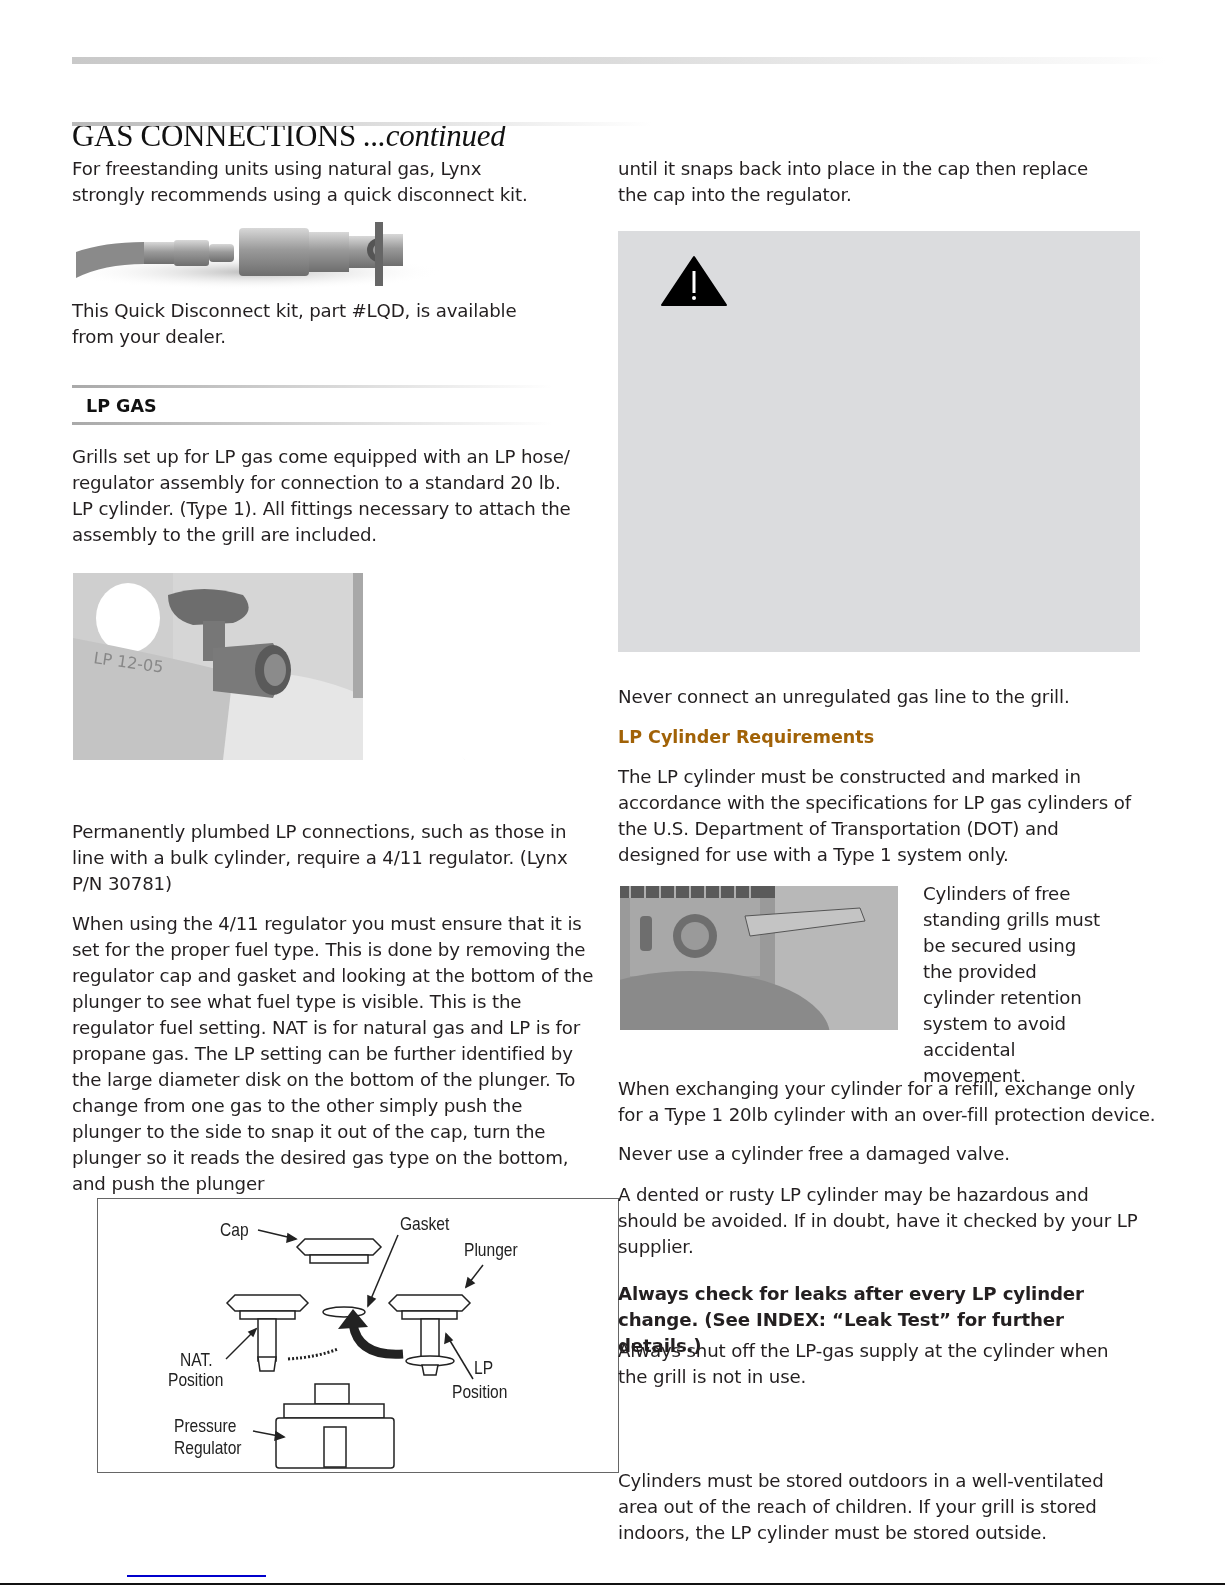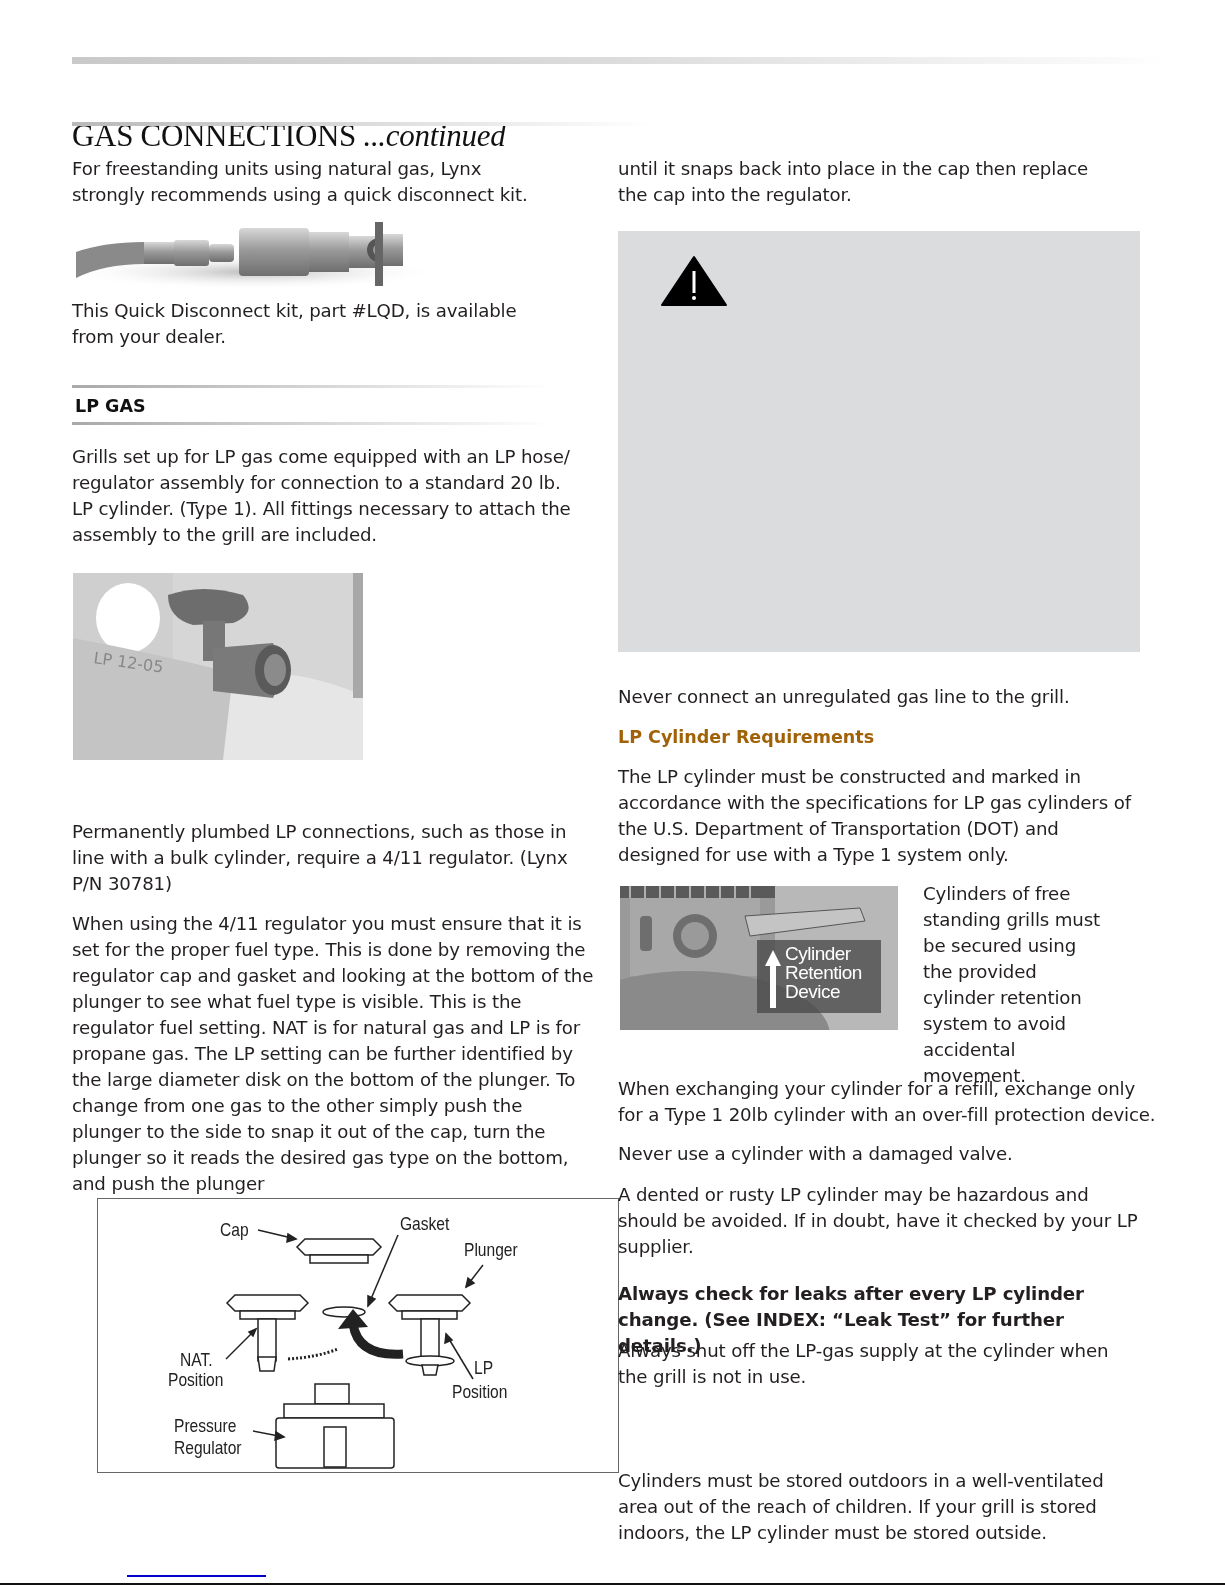--- a/index.html
+++ b/index.html
@@ -13,21 +13,21 @@
   .title .cont { font-style: italic; }
   .title-rule { position: absolute; left: 72px; top: 122px; width: 580px; height: 4px;
     background: linear-gradient(to right, #b9b9b9, #e2e2e2 60%, #ffffff); }
 
   .p { position: absolute; font-size: 18.2px; line-height: 26px; color: #231f20; letter-spacing: -0.15px; }
   .col-l { left: 72px; width: 530px; }
   .col-r { left: 618px; width: 540px; }
 
   .section-rule { position: absolute; left: 72px; width: 480px; height: 3px;
     background: linear-gradient(to right, #a9a9a9, #dddddd 60%, #ffffff); }
-  .section-head { position: absolute; left: 75px; top: 396px; font-size: 17.5px; font-weight: bold; color: #111; }
+  .section-head { position: absolute; left: 86px; top: 396px; font-size: 17.5px; font-weight: bold; color: #111; }
   .subhead { position: absolute; left: 618px; top: 727px; font-size: 17.5px; font-weight: bold; color: #a16207; }
 
   
   .hose-img { position: absolute; left: 74px; top: 222px; width: 370px; height: 68px; }
   .cyl-img { position: absolute; left: 73px; top: 573px; width: 392px; height: 187px; }
   .ret-img { position: absolute; left: 620px; top: 886px; width: 278px; height: 144px; background: #8f8f8f; overflow: hidden; }
   .ret-label { position: absolute; left: 137px; top: 54px; width: 124px; height: 73px; background: rgba(70,70,70,0.75); }
   .ret-arrow { position: absolute; left: 8px; top: 10px; width: 16px; height: 58px; }
   .ret-text { position: absolute; left: 28px; top: 4px; color: #fff; font-family: "Liberation Sans", sans-serif;
     font-size: 19px; line-height: 19px; letter-spacing: -0.5px; }
@@ -191,35 +191,25 @@
         <line x1="130" y1="0" x2="130" y2="12"></line>
     </g>
     <rect x="155" y="0" width="123" height="144" fill="#b8b8b8"></rect>
     <path d="M10,12 L140,12 L140,90 L10,90 Z" fill="#a8a8a8"></path>
     <circle cx="75" cy="50" r="22" fill="#6e6e6e"></circle>
       <circle cx="75" cy="50" r="14" fill="#9a9a9a"></circle>
     <rect x="20" y="30" width="12" height="35" rx="4" fill="#6e6e6e"></rect>
     <path d="M125,30 L240,22 L245,35 L130,50 Z" fill="#c4c4c4" stroke="#555" stroke-width="1"></path>
     <ellipse cx="70" cy="150" rx="140" ry="65" fill="#8a8a8a"></ellipse>
   </svg>
-  <div class="ret-label">
-    <svg class="ret-arrow" viewBox="0 0 16 58">
-      <path d="M8,0 L16,16 L11,16 L11,58 L5,58 L5,16 L0,16 Z" fill="#fff"></path>
-    </svg>
-    <div class="ret-text">
-      <div>Cylinder</div>
-      <div>Retention</div>
-      <div>Device</div>
-    </div>
-  </div>
 </div>
 
 <p class="p" style="left:923px; top:881px; width:180px;">Cylinders of free standing grills must be secured using the provided cylinder retention system to avoid accidental movement.</p>
 
 <p class="p col-r" style="top:1076px; width:540px;">When exchanging your cylinder for a refill, exchange only for a Type 1 20lb cylinder with an over-fill protection device.</p>
-<p class="p col-r" style="top:1141px;">Never use a cylinder with a damaged valve.</p>
+<p class="p col-r" style="top:1141px;">Never use a cylinder free a damaged valve.</p>
 <p class="p col-r" style="top:1182px; width:520px;">A dented or rusty LP cylinder may be hazardous and should be avoided. If in doubt, have it checked by your LP supplier.</p>
 <p class="p col-r" style="top:1281px; width:525px;font-weight:bold;">Always check for leaks after every LP cylinder change. (See INDEX: “Leak Test” for further details.)</p>
 <p class="p col-r" style="top:1338px; width:500px;">Always shut off the LP-gas supply at the cylinder when the grill is not in use.</p>
 <p class="p col-r" style="top:1468px; width:530px;">Cylinders must be stored outdoors in a well-ventilated area out of the reach of children. If your grill is stored indoors, the LP cylinder must be stored outside.</p>
 
 <div class="footer-link"></div>
 <div class="footer-line"></div>
 
 </body></html>

